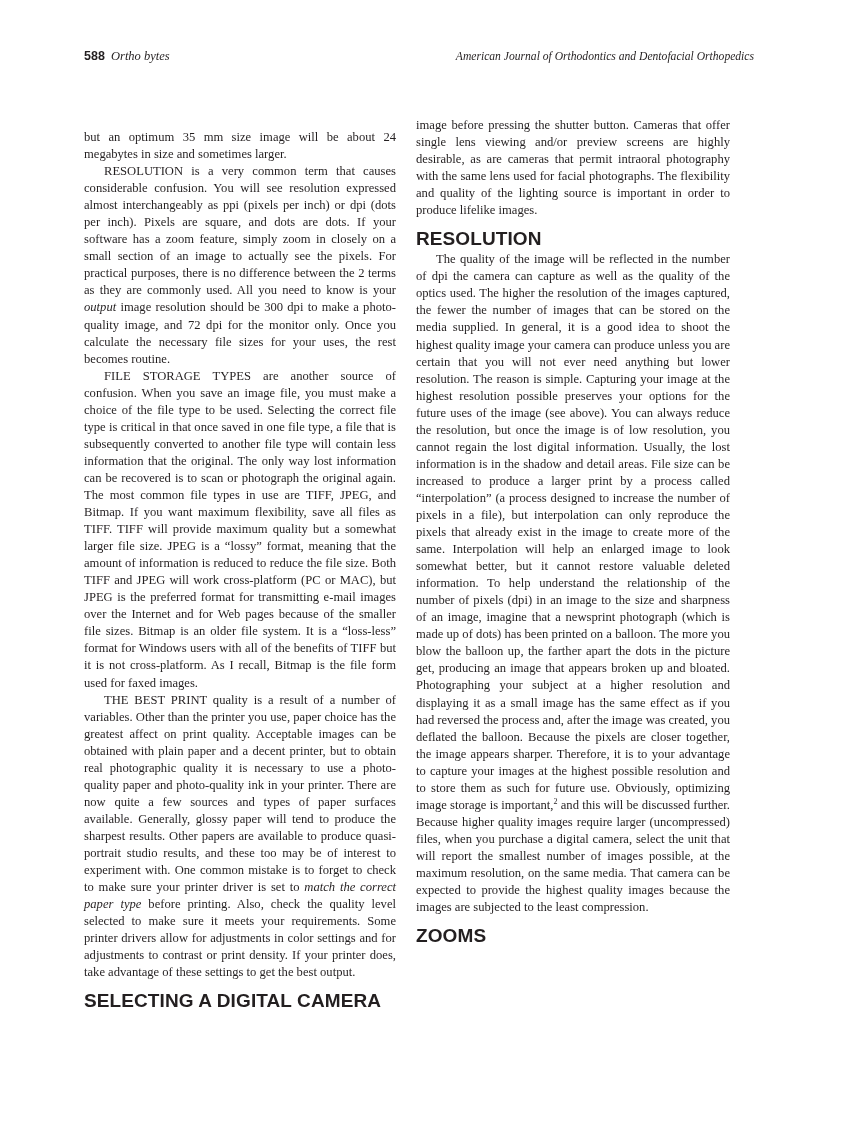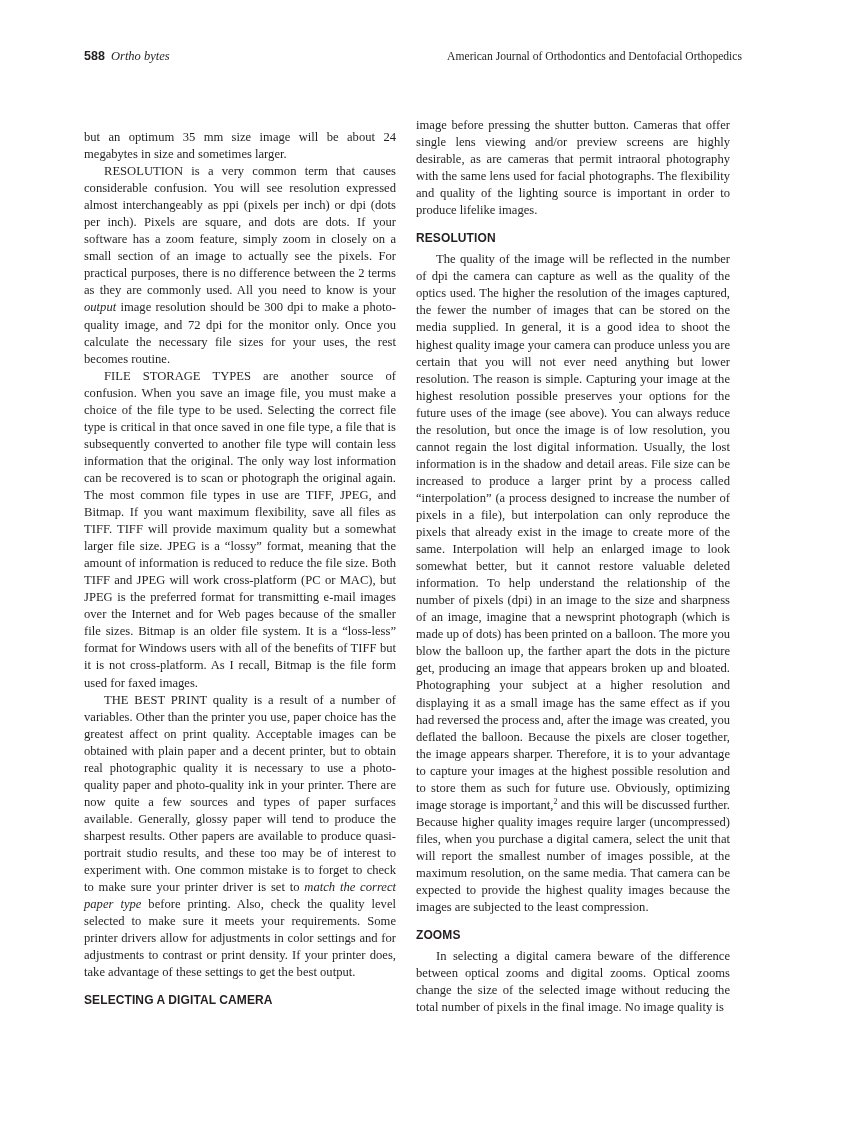--- a/index.html
+++ b/index.html
@@ -1,28 +1,28 @@
 <!DOCTYPE html>
 <html><head>
 <meta charset="utf-8">
 <style>
   html, body { margin: 0; padding: 0; background: #ffffff; }
   body { width: 866px; height: 1122px; position: relative; overflow: hidden;
          font-family: "Liberation Serif", serif; color: #231f20; }
-  .running-head { position: absolute; top: 49px; left: 84px; right: 124px; height: 40px; }
+  .running-head { position: absolute; top: 49px; left: 84px; right: 112px; height: 40px; }
   .rh-left { position: absolute; left: 0; top: 0; font-size: 12.5px; }
   .rh-left .pg { font-family: "Liberation Sans", sans-serif; font-weight: bold; font-size: 12.5px; }
   .rh-left .sec { font-style: italic; margin-left: 3px; }
-  .rh-right { position: absolute; right: 0; top: 0; text-align: right; font-size: 11.6px; line-height: 16px; }
+  .rh-right { position: absolute; right: 0; top: 0; text-align: right; font-style: italic; font-size: 11.6px; line-height: 16px; }
   .col { position: absolute; top: 117px; width: 312px; font-size: 12.6px; line-height: 17.05px; text-align: justify; }
   .col-left { left: 84px; margin-top: 12px; }
   .col-right { left: 416px; width: 314px; }
   .col p { margin: 0; text-indent: 0; }
   .col p.ind { text-indent: 20px; }
-  .col h2 { font-family: "Liberation Sans", sans-serif; font-weight: bold; font-size: 12px;
+  .col h2 { font-family: "Liberation Sans", sans-serif; font-weight: bold; font-size: 19px;
             margin: 11px 0 4px 0; line-height: 17px; letter-spacing: 0.1px; }
   sup { font-size: 8px; line-height: 0; }
 </style>
 </head>
 <body>
 
 <div class="running-head">
   <div class="rh-left">
     <span class="pg">588</span>
     <span class="sec">Ortho bytes</span>
@@ -38,14 +38,13 @@
   <p class="ind">FILE STORAGE TYPES are another source of confusion. When you save an image file, you must make a choice of the file type to be used. Selecting the correct file type is critical in that once saved in one file type, a file that is subsequently converted to another file type will contain less information that the original. The only way lost information can be recovered is to scan or photograph the original again. The most common file types in use are TIFF, JPEG, and Bitmap. If you want maximum flexibility, save all files as TIFF. TIFF will provide maximum quality but a somewhat larger file size. JPEG is a “lossy” format, meaning that the amount of information is reduced to reduce the file size. Both TIFF and JPEG will work cross-platform (PC or MAC), but JPEG is the preferred format for transmitting e-mail images over the Internet and for Web pages because of the smaller file sizes. Bitmap is an older file system. It is a “loss-less” format for Windows users with all of the benefits of TIFF but it is not cross-platform. As I recall, Bitmap is the file form used for faxed images.</p>
   <p class="ind"><span>THE BEST PRINT quality is a result of a number of variables. Other than the printer you use, paper choice has the greatest affect on print quality. Acceptable images can be obtained with plain paper and a decent printer, but to obtain real photographic quality it is necessary to use a photo-quality paper and photo-quality ink in your printer. There are now quite a few sources and types of paper surfaces available. Generally, glossy paper will tend to produce the sharpest results. Other papers are available to produce quasi-portrait studio results, and these too may be of interest to experiment with. One common mistake is to forget to check to make sure your printer driver is set to </span><em>match the correct paper type</em><span> before printing. Also, check the quality level selected to make sure it meets your requirements. Some printer drivers allow for adjustments in color settings and for adjustments to contrast or print density. If your printer does, take advantage of these settings to get the best output.</span></p>
   <h2>SELECTING A DIGITAL CAMERA</h2>
 </div>
 
 <div class="col col-right">
   <p>image before pressing the shutter button. Cameras that offer single lens viewing and/or preview screens are highly desirable, as are cameras that permit intraoral photography with the same lens used for facial photographs. The flexibility and quality of the lighting source is important in order to produce lifelike images.</p>
   <h2>RESOLUTION</h2>
   <p class="ind"><span>The quality of the image will be reflected in the number of dpi the camera can capture as well as the quality of the optics used. The higher the resolution of the images captured, the fewer the number of images that can be stored on the media supplied. In general, it is a good idea to shoot the highest quality image your camera can produce unless you are certain that you will not ever need anything but lower resolution. The reason is simple. Capturing your image at the highest resolution possible preserves your options for the future uses of the image (see above). You can always reduce the resolution, but once the image is of low resolution, you cannot regain the lost digital information. Usually, the lost information is in the shadow and detail areas. File size can be increased to produce a larger print by a process called “interpolation” (a process designed to increase the number of pixels in a file), but interpolation can only reproduce the pixels that already exist in the image to create more of the same. Interpolation will help an enlarged image to look somewhat better, but it cannot restore valuable deleted information. To help understand the relationship of the number of pixels (dpi) in an image to the size and sharpness of an image, imagine that a newsprint photograph (which is made up of dots) has been printed on a balloon. The more you blow the balloon up, the farther apart the dots in the picture get, producing an image that appears broken up and bloated. Photographing your subject at a higher resolution and displaying it as a small image has the same effect as if you had reversed the process and, after the image was created, you deflated the balloon. Because the pixels are closer together, the image appears sharper. Therefore, it is to your advantage to capture your images at the highest possible resolution and to store them as such for future use. Obviously, optimizing image storage is important,</span><sup>2</sup><span> and this will be discussed further. Because higher quality images require larger (uncompressed) files, when you purchase a digital camera, select the unit that will report the smallest number of images possible, at the maximum resolution, on the same media. That camera can be expected to provide the highest quality images because the images are subjected to the least compression.</span></p>
   <h2>ZOOMS</h2>
-  <p class="ind">In selecting a digital camera beware of the difference between optical zooms and digital zooms. Optical zooms change the size of the selected image without reducing the total number of pixels in the final image. No image quality is</p>
 </div>
 
 </body></html>

